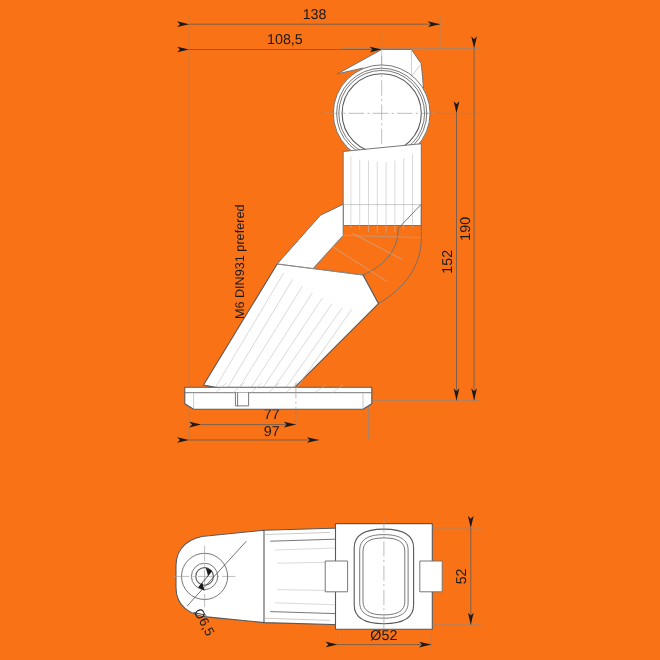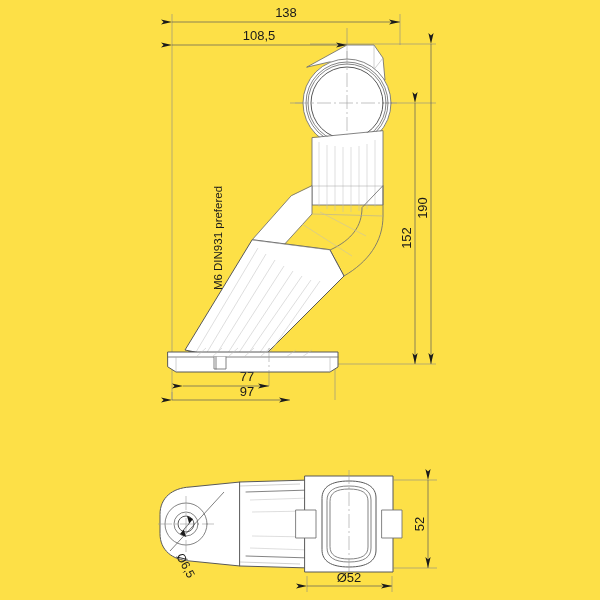--- a/index.html
+++ b/index.html
@@ -7,21 +7,21 @@
     padding: 0;
     background: #ffffff;
   }
   body {
     font-family: "Liberation Sans", sans-serif;
   }
   #sheet {
     position: relative;
     width: 600px;
     height: 600px;
-    background: #fde047;
+    background: #f97316;
     overflow: hidden;
   }
   #drawing-svg {
     position: absolute;
     left: 0;
     top: 0;
     width: 600px;
     height: 600px;
     display: block;
   }

